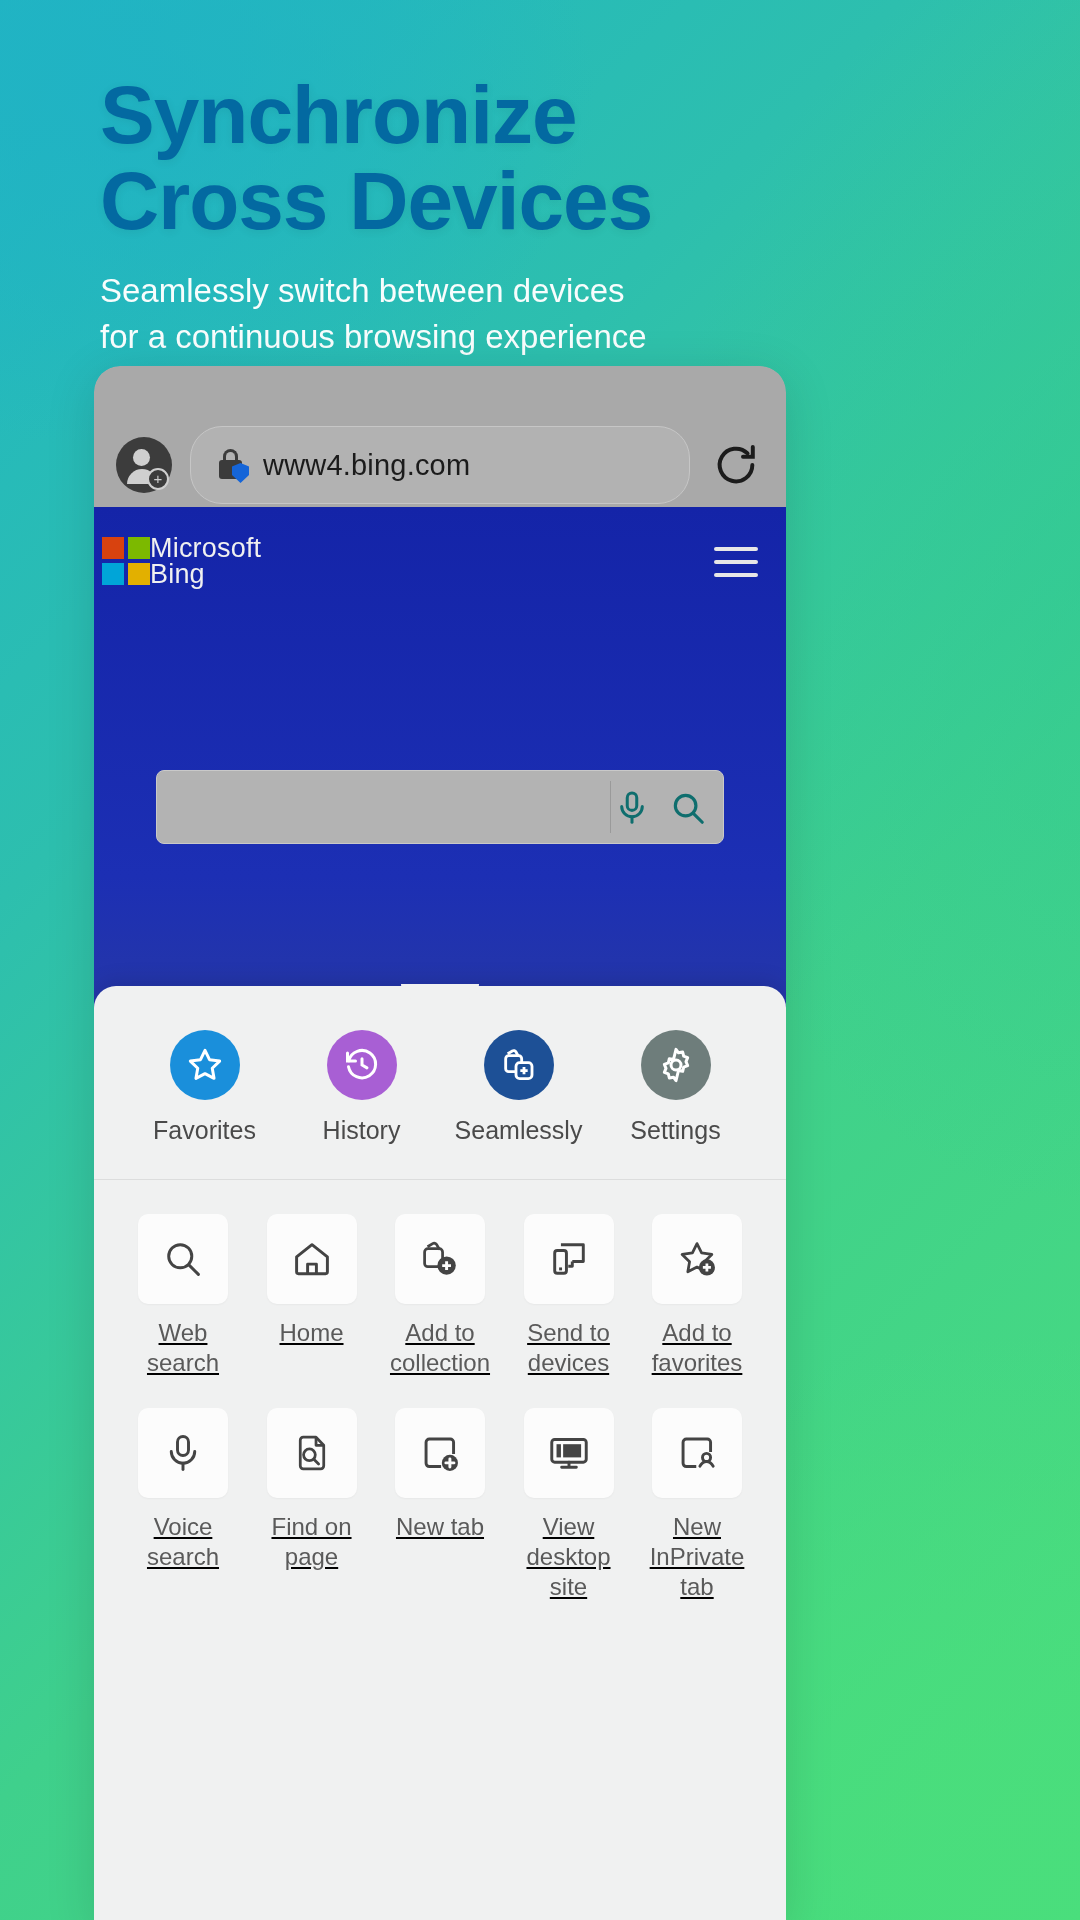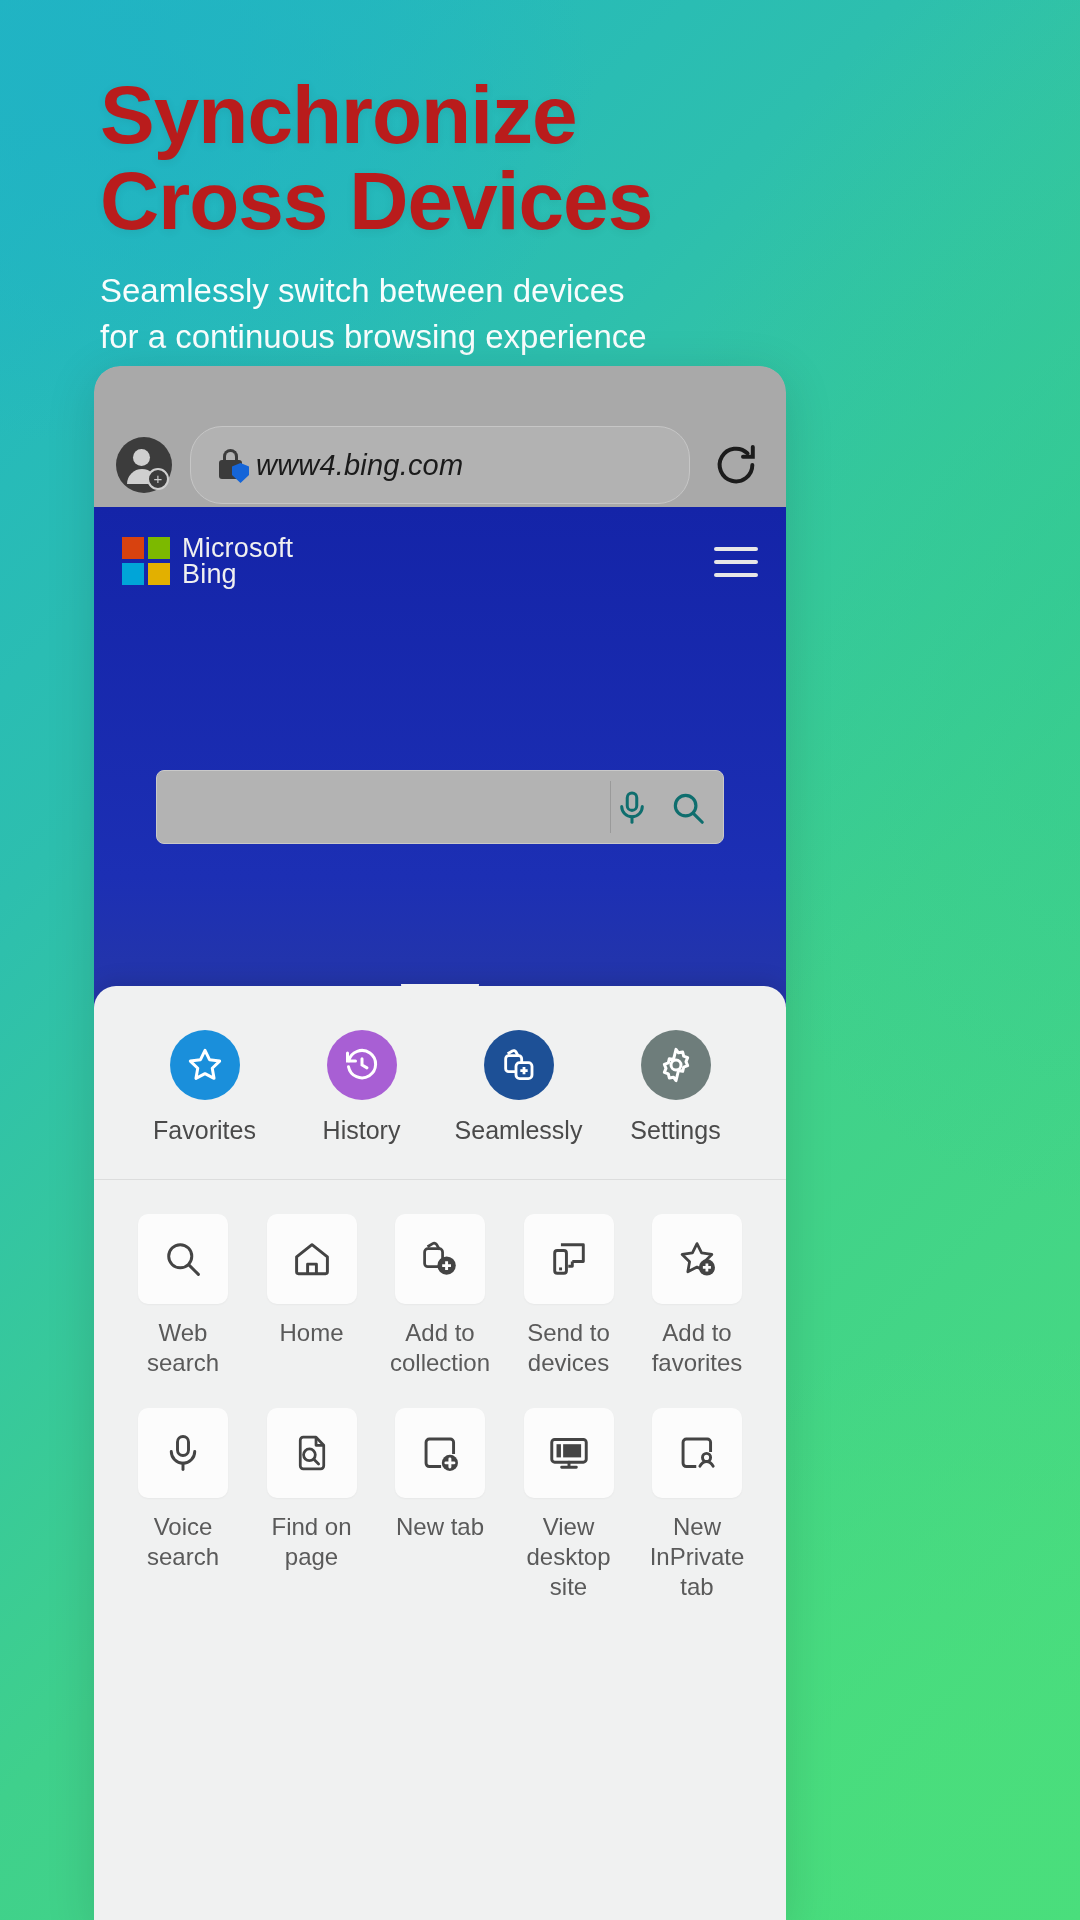--- a/index.html
+++ b/index.html
@@ -15,21 +15,21 @@
     background:
       radial-gradient(ellipse 700px 500px at 10% 5%, rgba(32,178,196,0.85), rgba(32,178,196,0) 70%),
       radial-gradient(ellipse 900px 700px at 95% 95%, rgba(74,222,124,0.9), rgba(74,222,124,0) 70%),
       radial-gradient(ellipse 600px 900px at 100% 30%, rgba(45,200,150,0.5), rgba(45,200,150,0) 70%);
     pointer-events: none;
   }
 
   
   .headline-wrap { position: absolute; left: 100px; top: 72px; width: 880px; }
   .headline {
-    color: #b91c1c;
+    color: #0369a1;
     font-size: 82px;
     line-height: 86px;
     font-weight: bold;
     letter-spacing: -1px;
     font-stretch: condensed;
     text-shadow: 0 2px 10px rgba(0,0,0,0.07);
   }
   .subhead {
     margin-top: 24px;
     color: rgba(255,255,255,0.97);
@@ -76,21 +76,21 @@
     position: absolute; right: 3px; bottom: 3px;
     width: 22px; height: 22px; border-radius: 50%;
     background: #3c3c3c; border: 2px solid #cfcfcf;
     color: #cfcfcf; font-size: 15px; line-height: 18px; text-align: center;
   }
   .url-pill {
     flex: 1 1 auto; height: 78px;
     background: #b2b2b2;
     border: 1px solid #c6c6c6;
     border-radius: 32px;
-    display: flex; align-items: center; gap: 9px; padding: 0 26px; font-style: italic;
+    display: flex; align-items: center; gap: 16px; padding: 0 26px;
   }
   .lock-shield { position: relative; width: 30px; height: 34px; flex: 0 0 auto; }
   .lock-shield .shackle {
     position: absolute; left: 6px; top: 1px; width: 15px; height: 13px;
     border: 3.5px solid #3b3b3b; border-bottom: none;
     border-radius: 8px 8px 0 0;
   }
   .lock-shield .bodyl {
     position: absolute; left: 2px; top: 12px; width: 23px; height: 19px;
     background: #3b3b3b; border-radius: 3px;
@@ -103,21 +103,21 @@
   .url-text { font-size: 29px; color: #1b1b1b; letter-spacing: 0.2px; }
   .reload-btn { width: 56px; height: 56px; flex: 0 0 auto; position: relative; }
 
   
   .bing-page {
     position: absolute; left: 0; top: 141px; right: 0; bottom: 0;
     background: linear-gradient(180deg, #1424a8 0%, #1c2fb4 26%, #2f3f9c 45%,
                 #6a5a92 60%, #c07c63 72%, #d79a6f 80%, #5c6f97 90%, #4e6289 100%);
     overflow: hidden;
   }
-  .bing-logo { position: absolute; left: 28px; top: 28px; display: flex; gap: 12px; align-items: center; }
+  .bing-logo { position: absolute; left: 8px; top: 28px; display: flex; align-items: center; }
   .ms-squares { display: grid; grid-template-columns: 22px 22px; grid-template-rows: 22px 22px; gap: 4px; }
   .ms-squares i { display: block; }
   .bing-wordmark { color: #f0f0f0; font-size: 27px; line-height: 26px; letter-spacing: 0.2px; }
   .hamburger { position: absolute; right: 28px; top: 40px; width: 44px; }
   .hamburger span { display: block; height: 4px; background: #e7e7e7; border-radius: 2px; margin-bottom: 9px; }
   .bing-search {
     position: absolute; left: 62px; right: 62px; top: 263px;
     height: 74px; background: #b3b3b3; border: 1px solid #c9c9c9;
     border-radius: 8px; display: flex; align-items: center;
   }
@@ -150,21 +150,21 @@
     padding: 44px 32px 0 32px;
   }
   .quick-item { width: 150px; display: flex; flex-direction: column; align-items: center; gap: 16px; }
   .quick-circle {
     width: 70px; height: 70px; border-radius: 50%;
     display: flex; align-items: center; justify-content: center;
   }
   .quick-label { font-size: 25px; color: #4a4a4a; }
   .sheet-divider { height: 1px; background: #dcdddd; margin: 34px 0 0 0; }
 
-  .grid { padding: 34px 34px 0 34px; }
+  .grid { padding: 34px 34px 0 34px; text-decoration: underline; }
   .grid-row { display: flex; justify-content: space-between; margin-bottom: 30px; }
   .tile { width: 110px; display: flex; flex-direction: column; align-items: center; }
   .tile-box {
     width: 90px; height: 90px; background: #fcfcfc; border-radius: 10px;
     display: flex; align-items: center; justify-content: center;
     box-shadow: 0 1px 2px rgba(0,0,0,0.04);
   }
   .tile-label {
     margin-top: 14px; font-size: 24px; line-height: 30px;
     color: #5a5a5a; text-align: center; white-space: pre-line;

